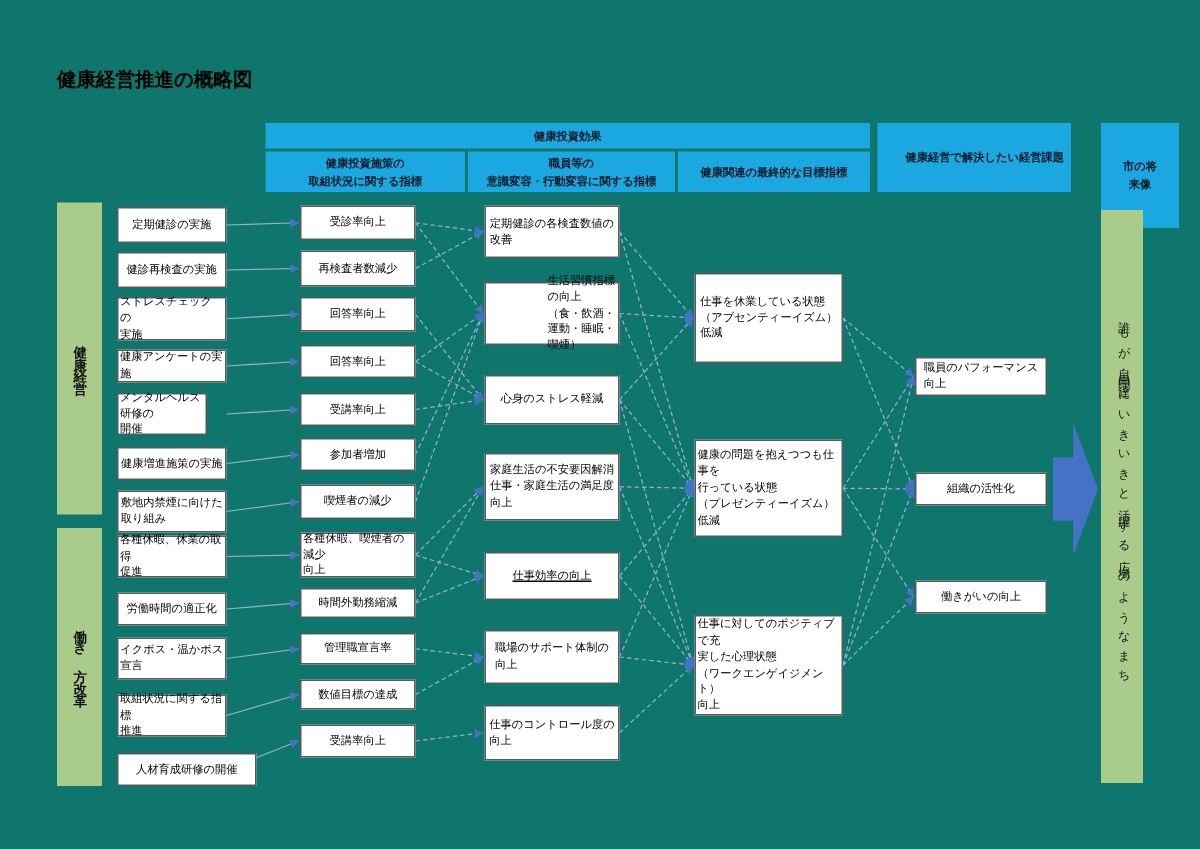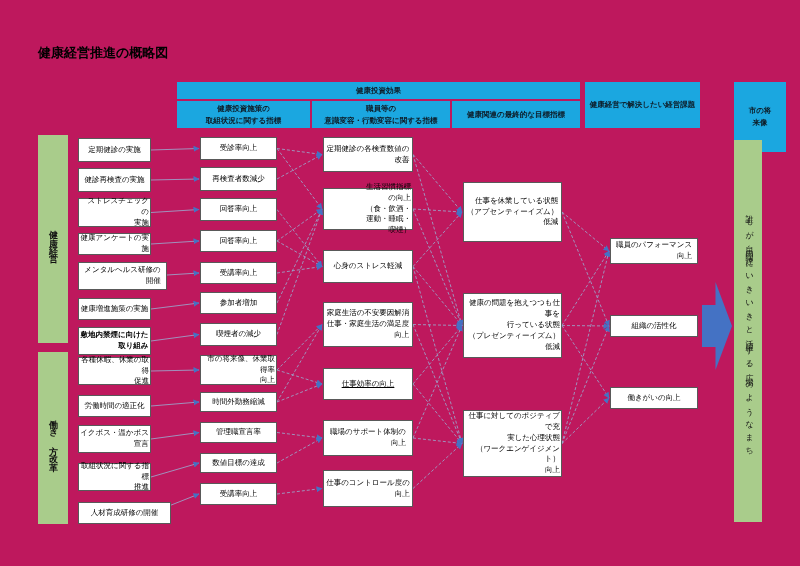--- a/index.html
+++ b/index.html
@@ -1,37 +1,37 @@
 <!DOCTYPE html>
 <html><head>
 <meta charset="utf-8">
 <style>
   html,body{margin:0;padding:0;background:#fff;font-family:"Liberation Sans","DejaVu Sans",sans-serif;}
-  .page{position:relative;width:800px;height:566px;background:#be185d;overflow:hidden;}
+  .page{position:relative;width:800px;height:566px;background:#0f766e;overflow:hidden;}
   .title{position:absolute;left:38px;top:44px;font-size:13px;font-weight:bold;color:#000;}
   .hdr{position:absolute;background:#1ba7e0;color:#0d1b26;font-weight:bold;font-size:7.5px;
        display:flex;align-items:center;justify-content:center;text-align:center;
        white-space:pre-line;line-height:1.6;}
   .h-invest{left:38px;top:82px;width:137px;height:46px;}
   .h-effect{left:177px;top:82px;width:403px;height:17px;}
   .h-sub1{left:177px;top:101px;width:133px;height:27px;}
   .h-sub2{left:312px;top:101px;width:138px;height:27px;}
   .h-sub3{left:452px;top:101px;width:128px;height:27px;}
-  .h-issue{left:585px;top:82px;width:115px;height:46px;}
+  .h-issue{left:585px;top:82px;width:115px;height:46px;padding-left:14px;}
   .h-city{left:734px;top:82px;width:28px;height:46px;padding:12px;}
   .gbar{position:absolute;background:#a9cc8b;display:flex;align-items:center;justify-content:center;}
   .gb1{left:38px;top:135px;width:30px;height:208px;}
   .gb2{left:38px;top:352px;width:30px;height:172px;}
   .gb3{left:734px;top:140px;width:28px;height:382px;}
   .vtext{writing-mode:vertical-rl;text-orientation:upright;font-weight:bold;font-size:9px;
          letter-spacing:8px;color:#111;}
   .vtext-long{writing-mode:vertical-rl;text-orientation:upright;font-size:8px;
          letter-spacing:4px;color:#111;font-weight:normal;}
   .box{position:absolute;background:#fff;border:1px solid #595959;font-size:7.5px;color:#000;
-       display:flex;align-items:center;justify-content:center;text-align:right;
+       display:flex;align-items:center;justify-content:center;text-align:left;
        white-space:pre-line;line-height:1.45;padding:1px;box-sizing:border-box;}
   .arrow{position:absolute;left:702px;top:282px;width:30px;height:88px;background:#4472c4;
          clip-path:polygon(0% 26%,45% 26%,45% 0%,100% 50%,45% 100%,45% 74%,0% 74%);}
   svg.lines{position:absolute;left:0;top:0;pointer-events:none;}
 </style>
 </head>
 <body>
 
 <div class="page">
   <div class="title">健康経営推進の概略図</div>
@@ -116,41 +116,41 @@
         <line x1="562" y1="443.5" x2="609" y2="398" stroke="#98b0d4" stroke-width="0.8" stroke-dasharray="3 2" marker-end="url(#arr)"></line>
       </g>
   </svg>
 
   <div id="nodes">
       <div class="box" style="left: 78px; top: 138px; width: 73px; height: 24px;">定期健診の実施</div>
       <div class="box" style="left: 78px; top: 168px; width: 73px; height: 24px;">健診再検査の実施</div>
       <div class="box" style="left: 78px; top: 198px; width: 73px; height: 29px;">ストレスチェックの
 実施</div>
       <div class="box" style="left: 78px; top: 233px; width: 73px; height: 22px;">健康アンケートの実施</div>
-      <div class="box" style="left: 78px; top: 262px; width: 89px; height: 28px;">メンタルヘルス研修の
+      <div class="box" style="left: 78px; top: 262px; width: 60px; height: 28px;">メンタルヘルス研修の
 開催</div>
       <div class="box" style="left: 78px; top: 298px; width: 73px; height: 22px;">健康増進施策の実施</div>
-      <div class="box" style="left: 78px; top: 327px; width: 73px; height: 28px; font-weight: bold;">敷地内禁煙に向けた
+      <div class="box" style="left: 78px; top: 327px; width: 73px; height: 28px;">敷地内禁煙に向けた
 取り組み</div>
       <div class="box" style="left: 78px; top: 357px; width: 73px; height: 28px;">各種休暇、休業の取得
 促進</div>
       <div class="box" style="left: 78px; top: 395px; width: 73px; height: 22px;">労働時間の適正化</div>
       <div class="box" style="left: 78px; top: 425px; width: 73px; height: 28px;">イクボス・温かボス
 宣言</div>
       <div class="box" style="left: 78px; top: 463px; width: 73px; height: 28px;">取組状況に関する指標
 推進</div>
       <div class="box" style="left: 78px; top: 502px; width: 93px; height: 22px;">人材育成研修の開催</div>
       <div class="box" style="left: 200px; top: 137px; width: 77px; height: 23px;">受診率向上</div>
       <div class="box" style="left: 200px; top: 167px; width: 77px; height: 24px;">再検査者数減少</div>
       <div class="box" style="left: 200px; top: 198px; width: 77px; height: 23px;">回答率向上</div>
       <div class="box" style="left: 200px; top: 230px; width: 77px; height: 22px;">回答率向上</div>
       <div class="box" style="left: 200px; top: 262px; width: 77px; height: 22px;">受講率向上</div>
       <div class="box" style="left: 200px; top: 292px; width: 77px; height: 22px;">参加者増加</div>
       <div class="box" style="left: 200px; top: 323px; width: 77px; height: 23px;">喫煙者の減少</div>
-      <div class="box" style="left: 200px; top: 355px; width: 77px; height: 30px;">市の将来像、休業取得率
+      <div class="box" style="left: 200px; top: 355px; width: 77px; height: 30px;">各種休暇、喫煙者の減少
 向上</div>
       <div class="box" style="left: 200px; top: 392px; width: 77px; height: 20px;">時間外勤務縮減</div>
       <div class="box" style="left: 200px; top: 422px; width: 77px; height: 21px;">管理職宣言率</div>
       <div class="box" style="left: 200px; top: 453px; width: 77px; height: 20px;">数値目標の達成</div>
       <div class="box" style="left: 200px; top: 483px; width: 77px; height: 22px;">受講率向上</div>
       <div class="box" style="left: 323px; top: 137px; width: 90px; height: 35px;">定期健診の各検査数値の
 改善</div>
       <div class="box" style="left: 323px; top: 188px; width: 90px; height: 42px; padding-left: 41px;">生活習慣指標の向上
 （食・飲酒・運動・睡眠・
 喫煙）</div>

